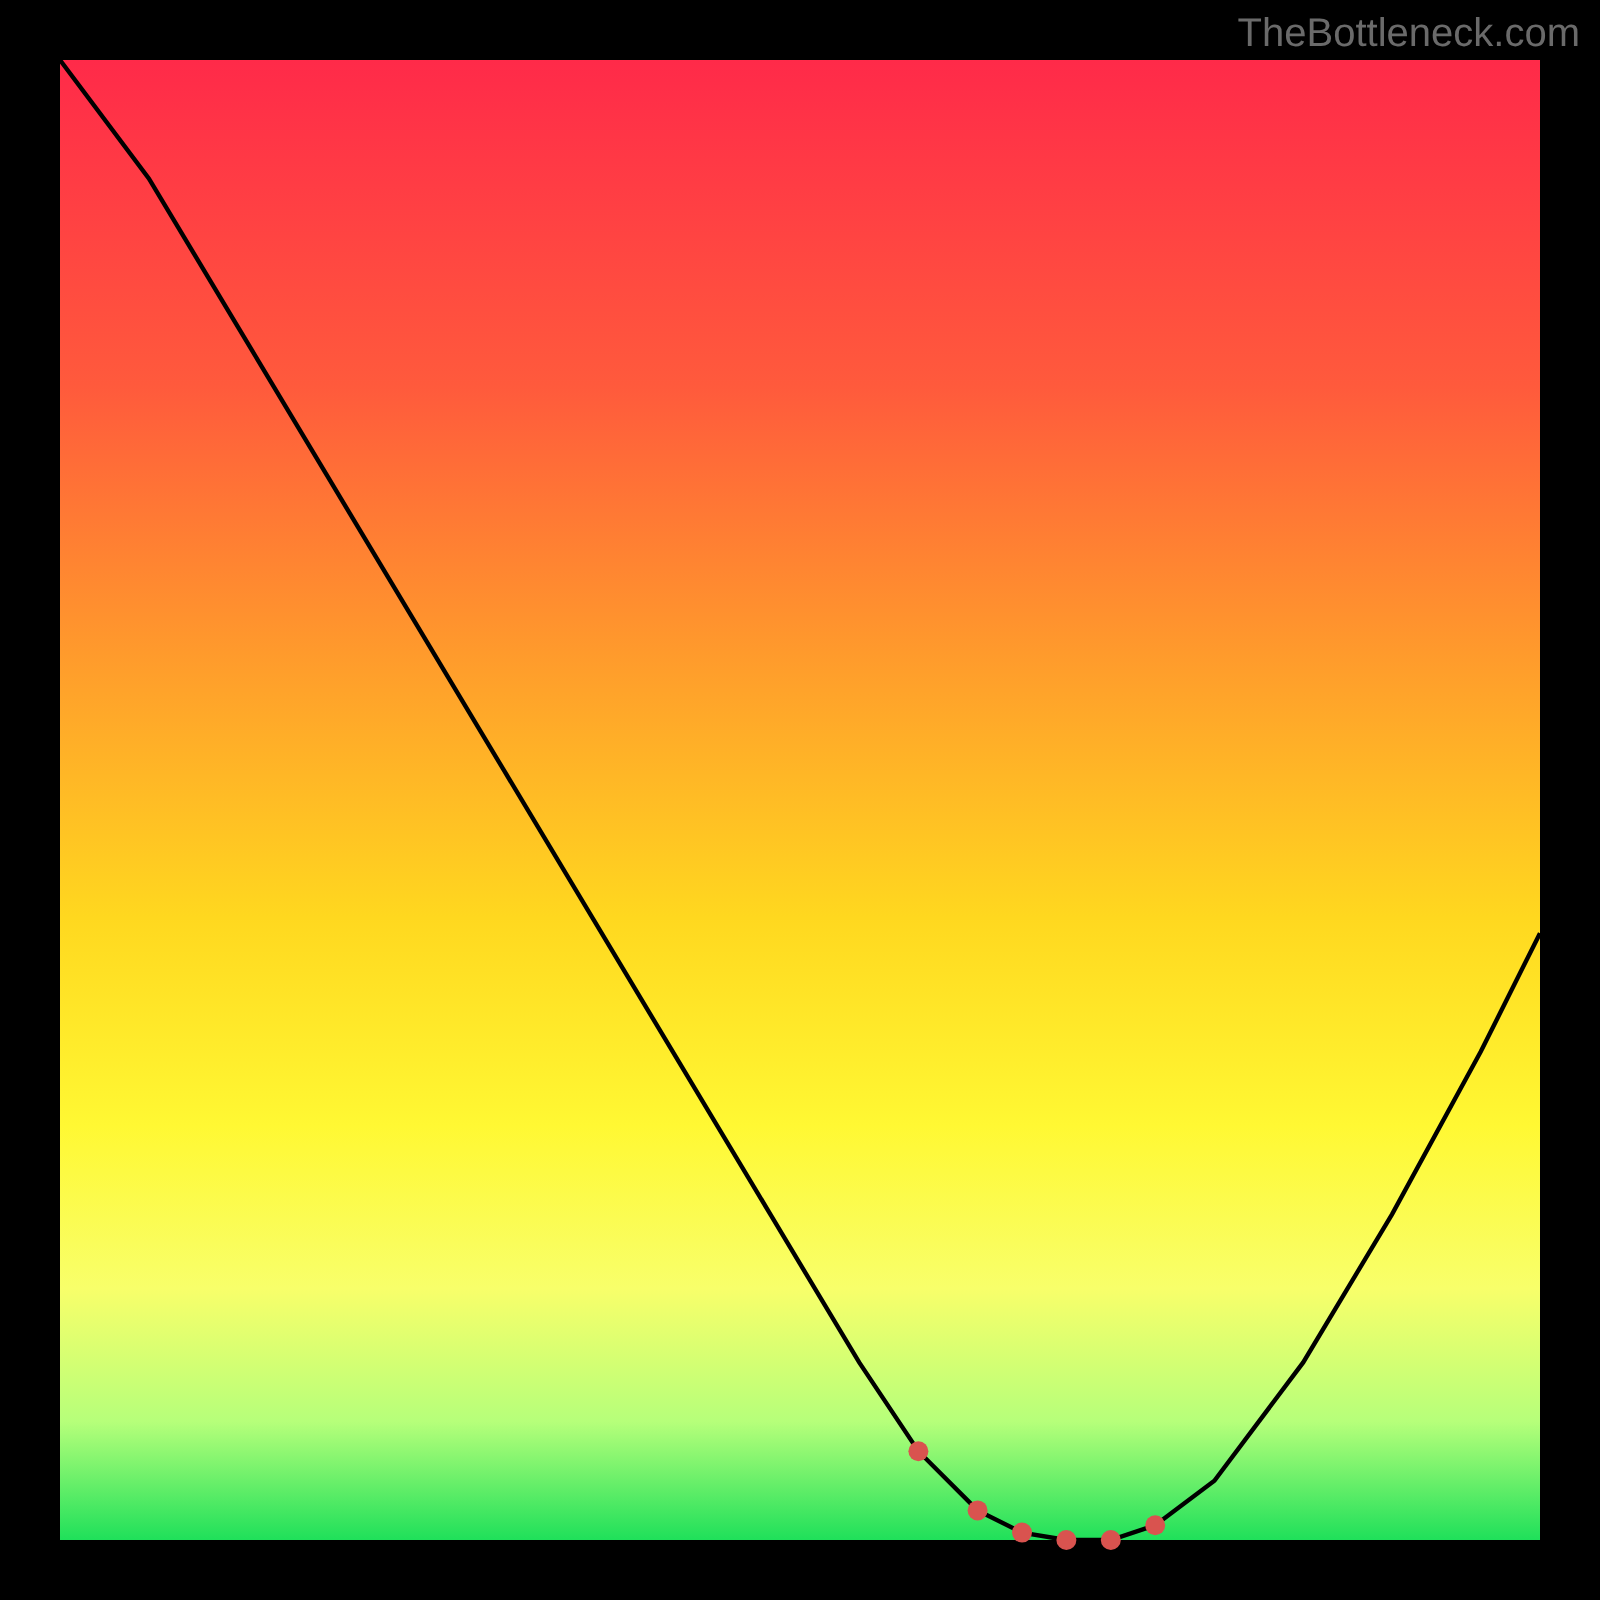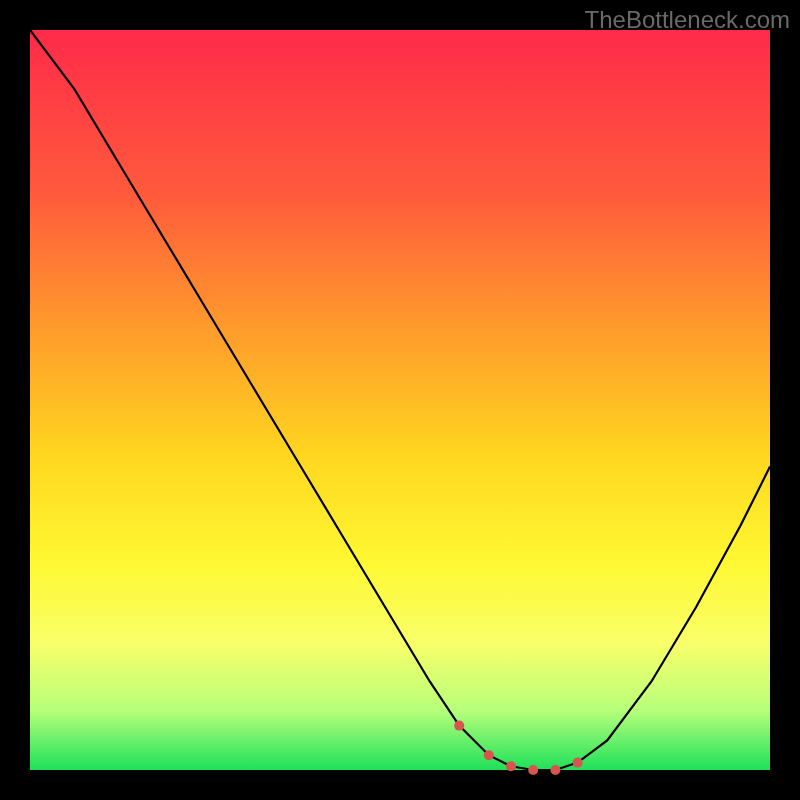--- a/index.html
+++ b/index.html
@@ -9,21 +9,21 @@
     height: 800px;
     background: #000;
     position: relative;
     overflow: hidden;
   }
   .watermark {
     position: absolute;
     top: 6px;
     right: 10px;
     font-family: Arial, Helvetica, sans-serif;
-    font-size: 24px;
+    font-size: 20px;
     color: #6a6a6a;
     z-index: 10;
   }
   .plot-area {
     position: absolute;
     left: 30px;
     top: 30px;
     width: 740px;
     height: 740px;
     background: linear-gradient(to bottom,

